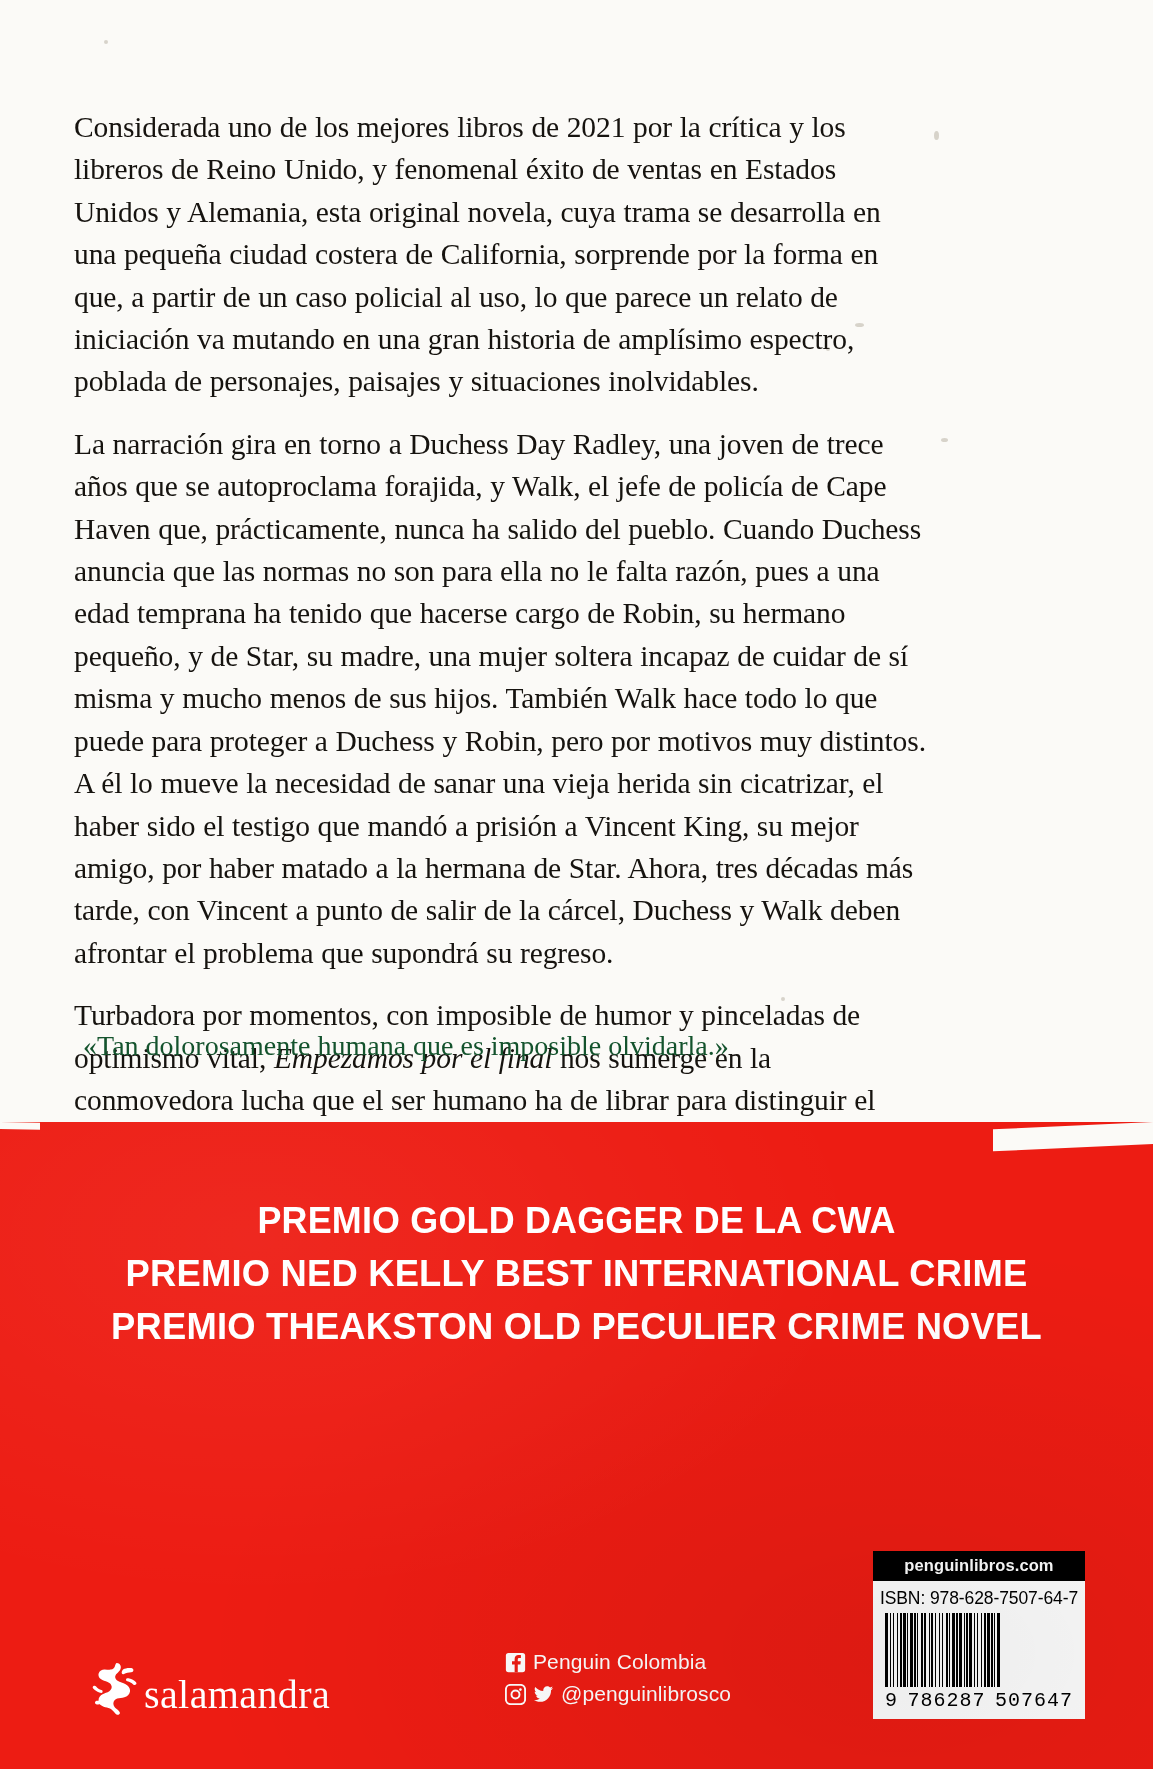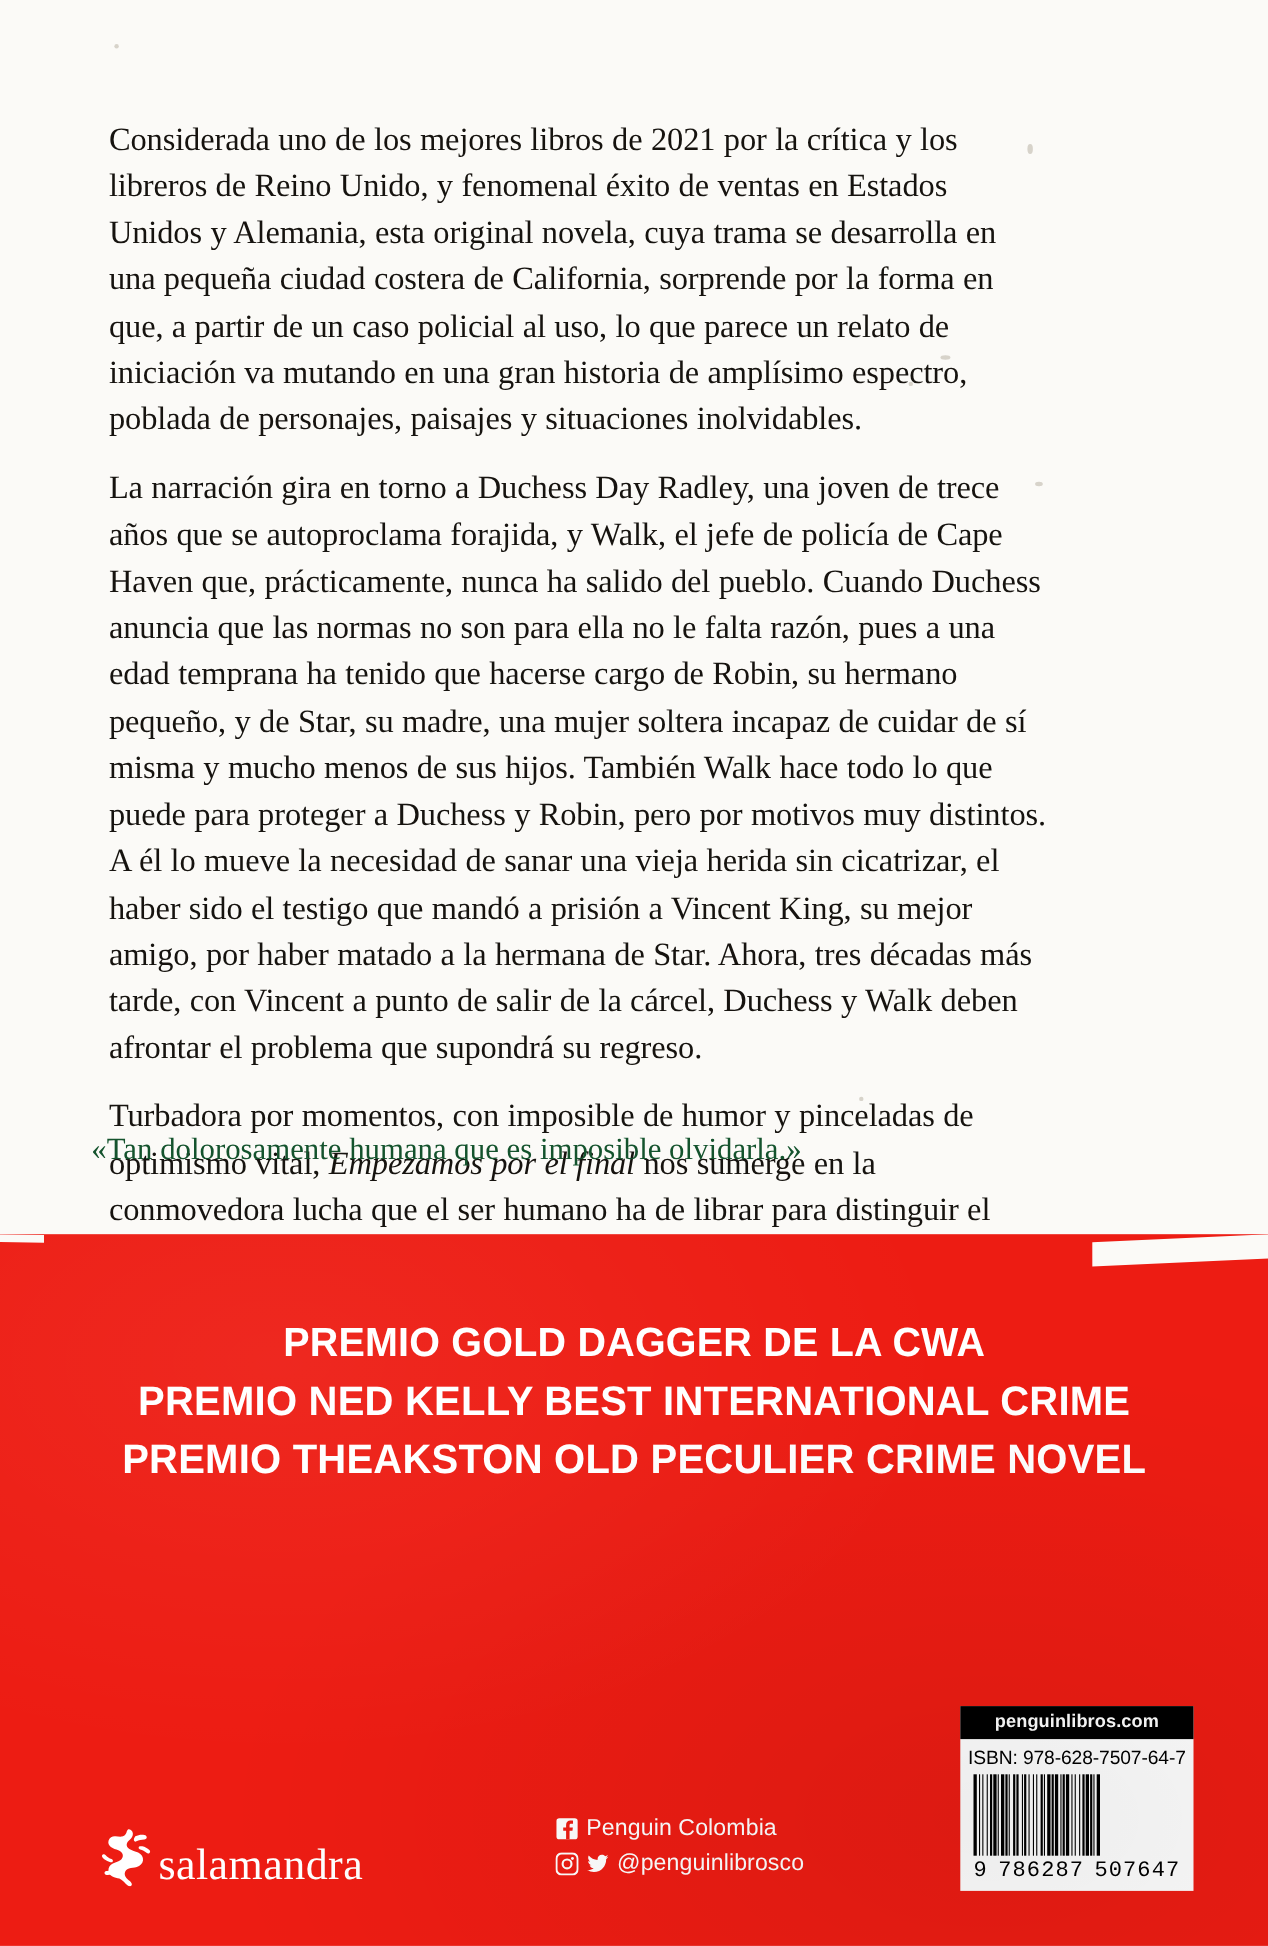--- a/index.html
+++ b/index.html
@@ -17,21 +17,21 @@
 
   .page {
     position: absolute;
     inset: 0;
     background: #fbfaf7;
   }
 
   
   .blurb {
     position: absolute;
-    left: 99px;
+    left: 74px;
     top: 106px;
     width: 852px;
   }
 
   .blurb p {
     margin: 0 0 20px 0;
     font-family: "Liberation Serif", serif;
     font-size: 29.5px;
     line-height: 42.4px;
     color: #16130f;

